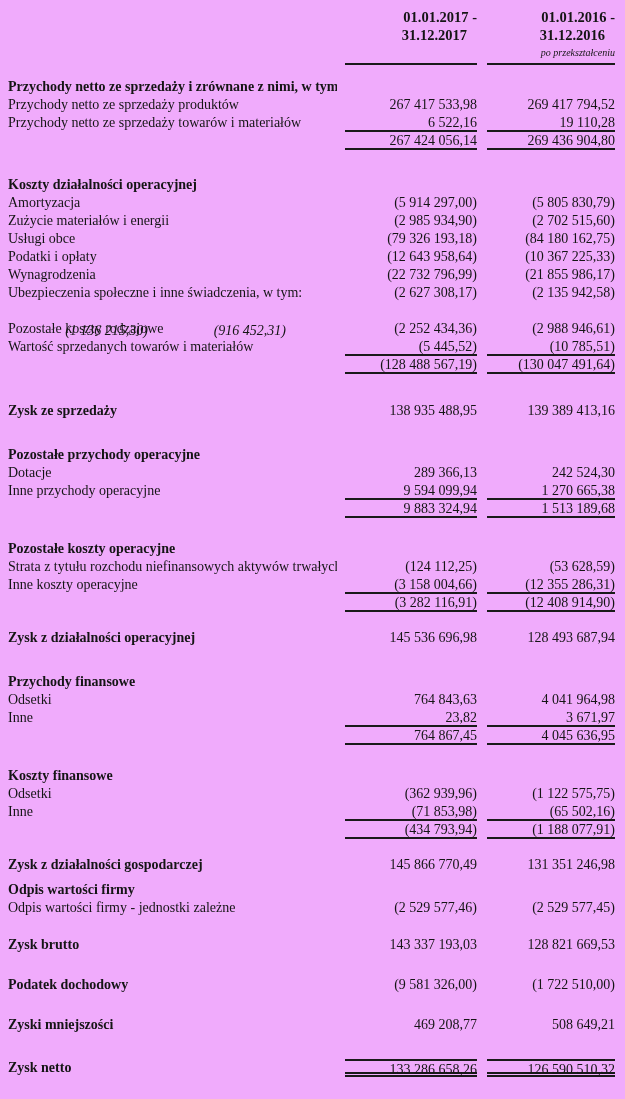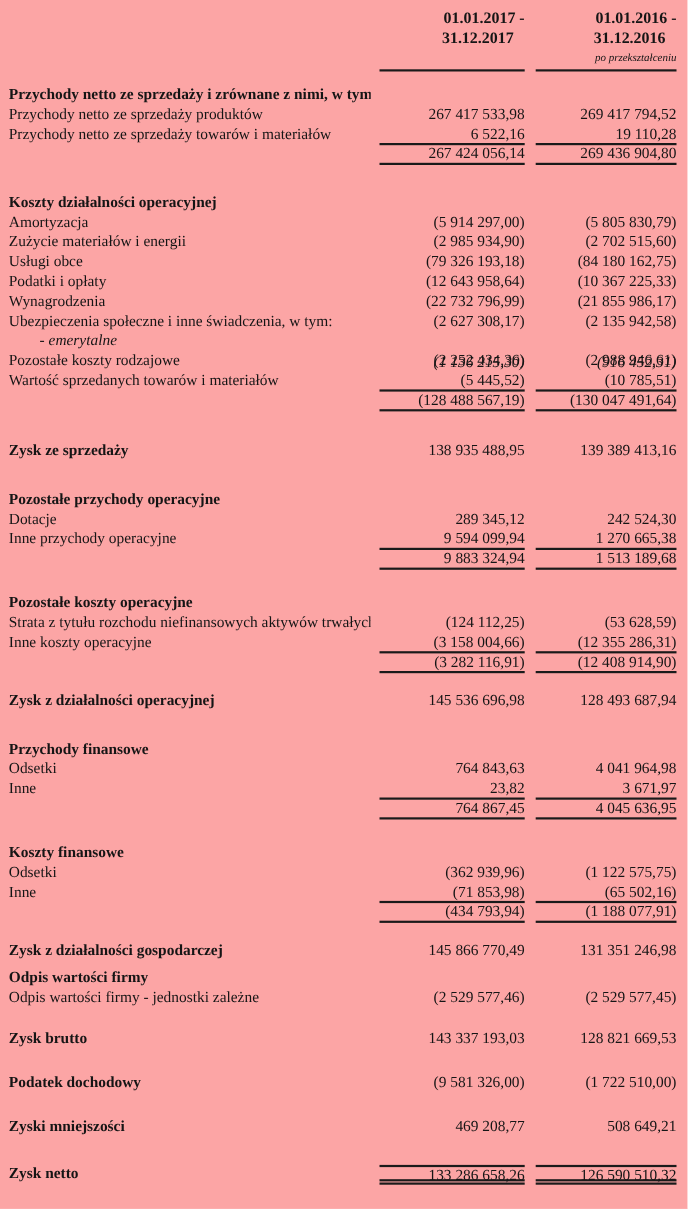--- a/index.html
+++ b/index.html
@@ -3,21 +3,21 @@
 <meta charset="utf-8">
 <style>
   html, body {
     margin: 0;
     padding: 0;
     background: #ffffff;
   }
   .page {
     width: 625px;
     height: 1099px;
-    background: #fca5a5;
+    background: #f0abfc;
     color: #151515;
     font-family: "Liberation Serif", "DejaVu Serif", serif;
     font-size: 14px;
     box-sizing: border-box;
     padding: 8px 10px 0 8px;
     overflow: hidden;
   }
 
   
   .header-cols {
@@ -171,21 +171,20 @@
     <div class="cell val v2">(21 855 986,17)</div>
   </div>
 
   <div class="row item">
     <div class="cell label">Ubezpieczenia społeczne i inne świadczenia, w tym:</div>
     <div class="cell val v1">(2 627 308,17)</div>
     <div class="cell val v2">(2 135 942,58)</div>
   </div>
 
   <div class="row item-italic">
-    <div class="cell label">- emerytalne</div>
     <div class="cell val v1">(1 136 215,30)</div>
     <div class="cell val v2">(916 452,31)</div>
   </div>
 
   <div class="row item">
     <div class="cell label">Pozostałe koszty rodzajowe</div>
     <div class="cell val v1">(2 252 434,36)</div>
     <div class="cell val v2">(2 988 946,61)</div>
   </div>
 
@@ -208,21 +207,21 @@
   </div>
 <div class="spacer" style="height: 26px;"></div>
   <div class="row section">
     <div class="cell label">Pozostałe przychody operacyjne</div>
     <div class="cell val v1"></div>
     <div class="cell val v2"></div>
   </div>
 
   <div class="row item">
     <div class="cell label">Dotacje</div>
-    <div class="cell val v1">289 345,12</div>
+    <div class="cell val v1">289 366,13</div>
     <div class="cell val v2">242 524,30</div>
   </div>
 
   <div class="row item line-below-single">
     <div class="cell label">Inne przychody operacyjne</div>
     <div class="cell val v1">9 594 099,94</div>
     <div class="cell val v2">1 270 665,38</div>
   </div>
 
   <div class="row total line-below-single">

